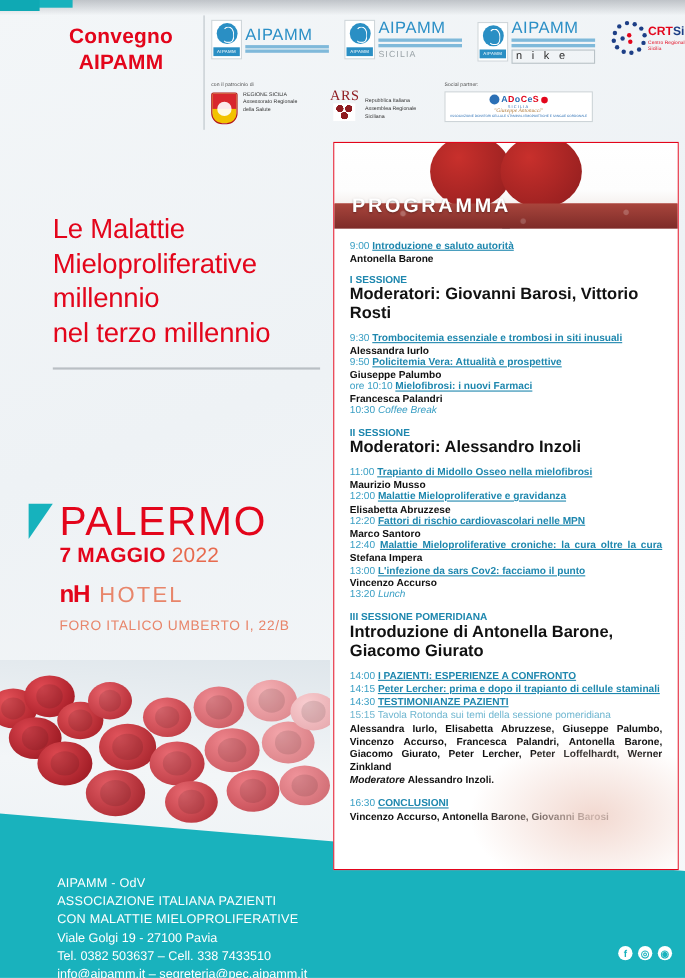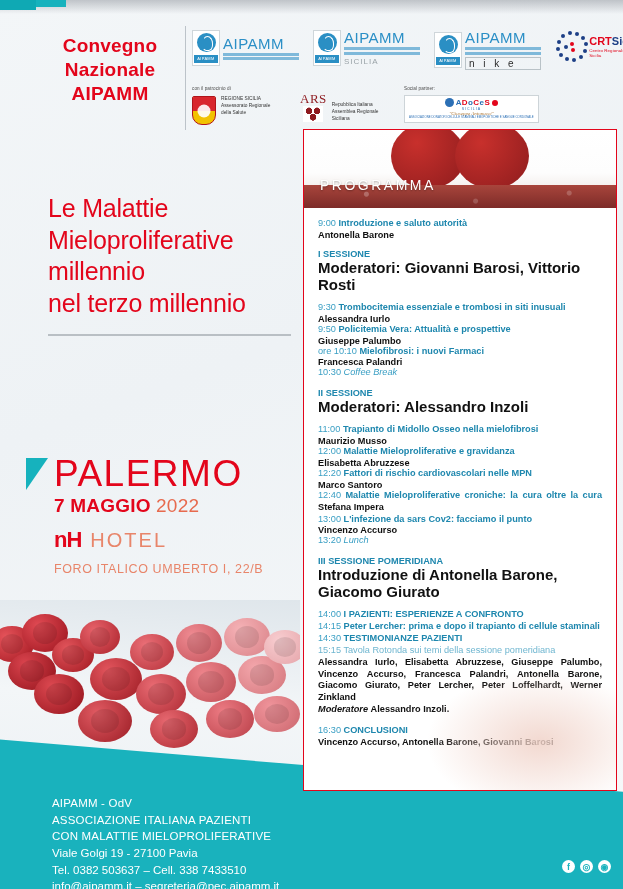--- a/index.html
+++ b/index.html
@@ -11,21 +11,21 @@
   .poster{position:relative;width:623px;height:889px;overflow:hidden;
     background:linear-gradient(160deg,#f3f6f8 0%,#eef2f5 40%,#f7f9fa 100%);}
 
   
   .top-teal{position:absolute;left:0;top:0;width:66px;height:7px;background:#17b2bd;}
   .top-teal2{position:absolute;left:0;top:0;width:36px;height:10px;background:#0fa9b4;}
   .top-grad{position:absolute;left:0;top:0;width:623px;height:14px;
     background:linear-gradient(180deg,rgba(150,155,162,.55),rgba(255,255,255,0));pointer-events:none;}
 
   
-  .hdr{position:absolute;left:0;top:20px;width:623px;height:115px;}
+  .hdr{position:absolute;left:0;top:8px;width:623px;height:115px;}
   .conv-title{position:absolute;left:40px;top:14px;width:140px;text-align:center;
     color:#e3051b;font-weight:bold;font-size:19px;line-height:1.25;letter-spacing:.2px;}
   .vdiv{position:absolute;left:185px;top:6px;width:1px;height:104px;background:#bcc3c9;}
 
   .logorow{position:absolute;left:192px;top:10px;width:425px;height:52px;
     display:flex;align-items:flex-start;gap:14px;}
   .logo{display:flex;align-items:center;gap:3px;}
   .logo-mark{width:26px;height:34px;background:#ffffff;border:1px solid #cfd6da;position:relative;
     display:flex;flex-direction:column;align-items:center;justify-content:flex-start;}
   .logo-mark .circ{width:19px;height:19px;border-radius:50%;background:#2a8fc4;margin-top:2px;position:relative;}
@@ -123,28 +123,28 @@
     background:radial-gradient(circle at 20% 40%,rgba(255,255,255,.25) 0 2px,transparent 3px),
                radial-gradient(circle at 55% 70%,rgba(255,255,255,.18) 0 2px,transparent 3px),
                radial-gradient(circle at 85% 35%,rgba(255,255,255,.2) 0 2px,transparent 3px);}
   .tree{position:absolute;left:50%;transform:translateX(-50%);bottom:14%;width:150px;height:74px;}
   .tree .lobe{position:absolute;border-radius:50%;
     background:radial-gradient(circle at 35% 30%,#c8302c,#8d1c1d);}
   .tree .l1{left:6px;top:0px;width:74px;height:66px;}
   .tree .l2{right:6px;top:0px;width:74px;height:66px;}
   .tree .trunk{position:absolute;left:50%;transform:translateX(-50%);bottom:-12px;
     width:7px;height:22px;background:#5b2b33;}
-  .prog-label{position:absolute;left:16px;top:47px;color:#fff;font-size:14px;
-    letter-spacing:2.5px;font-weight:400;text-shadow:0 1px 2px rgba(0,0,0,.35);text-align:right;}
+  .prog-label{position:absolute;left:16px;top:47px;color:#fff;font-size:18px;
+    letter-spacing:2.5px;font-weight:700;text-shadow:0 1px 2px rgba(0,0,0,.35);text-align:right;}
 
   .prog-body{position:absolute;left:0;top:78px;width:100%;height:582px;padding:10px 14px 0 14px;
     box-sizing:border-box;background:#fff;}
   .ln{font-size:9.2px;line-height:1.29;color:#1c1c1c;margin:0;text-align:justify;}
   .t{color:#3a9fc4;}
-  .ttl{color:#1e87ae;font-weight:bold;}
+  .ttl{color:#1e87ae;font-weight:bold;text-decoration:underline;}
   .nm2{color:#111;font-weight:bold;}
   .ital{font-style:italic;color:#3a9fc4;}
   .sess{color:#1e87ae;font-weight:bold;font-size:9.2px;}
   .mod{color:#111;font-weight:bold;font-size:15px;}
   .gap{height:9px;}
   .light{color:#6fb6d0;}
   .modit{font-style:italic;font-weight:bold;color:#111;}
   .hand{position:absolute;right:0;bottom:0;width:190px;height:120px;
     background:radial-gradient(ellipse at 60% 60%,rgba(240,210,200,.85),rgba(255,255,255,0) 70%);}
 </style>
@@ -153,21 +153,20 @@
 
 <div class="poster">
 
   <div class="top-grad"></div>
   <div class="top-teal"></div>
   <div class="top-teal2"></div>
 
   <div class="hdr">
     <div class="conv-title">
       <div>Convegno</div>
-      <div>Nazionale</div>
       <div>AIPAMM</div>
     </div>
     <div class="vdiv"></div>
 
     <div class="logorow">
 
       <div class="logo">
         <div class="logo-mark">
           <div class="circ"></div>
           <div class="bar">AIPAMM</div>

